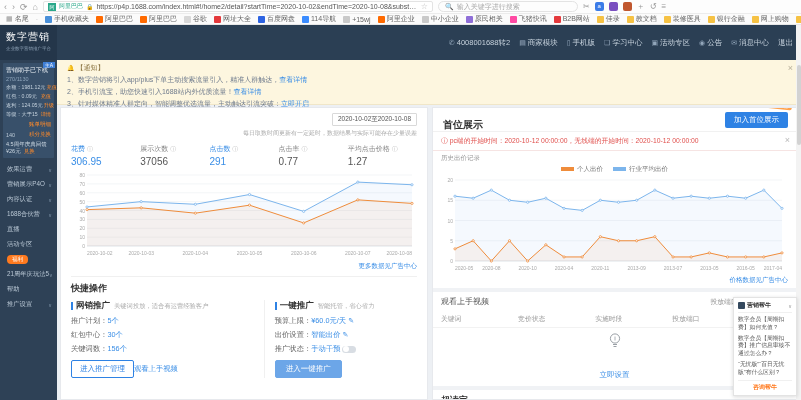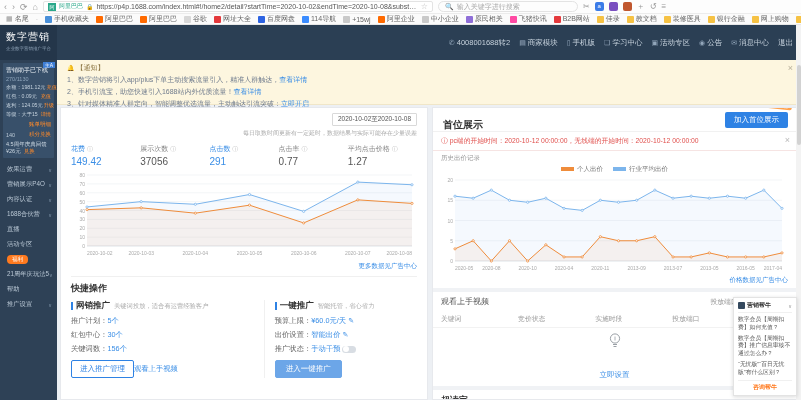--- a/index.html
+++ b/index.html
@@ -356,21 +356,21 @@
 
 <div class="panel panel-left">
   <div class="lp-body">
     <div class="daterow">
       <span class="datebox">2020-10-02至2020-10-08</span>
     </div>
     <div class="notetxt">每日取数时间更新有一定延时，数据结果与实际可能存在少量误差</div>
     <div class="stats">
       <div class="stat hl">
           <div class="lb"><span>花费</span> <span class="inf">ⓘ</span></div>
-          <div class="vl">149.42</div>
+          <div class="vl">306.95</div>
         </div>
       <div class="stat">
           <div class="lb"><span>展示次数</span> <span class="inf">ⓘ</span></div>
           <div class="vl">37056</div>
         </div>
       <div class="stat hl">
           <div class="lb"><span>点击数</span> <span class="inf">ⓘ</span></div>
           <div class="vl">291</div>
         </div>
       <div class="stat">

